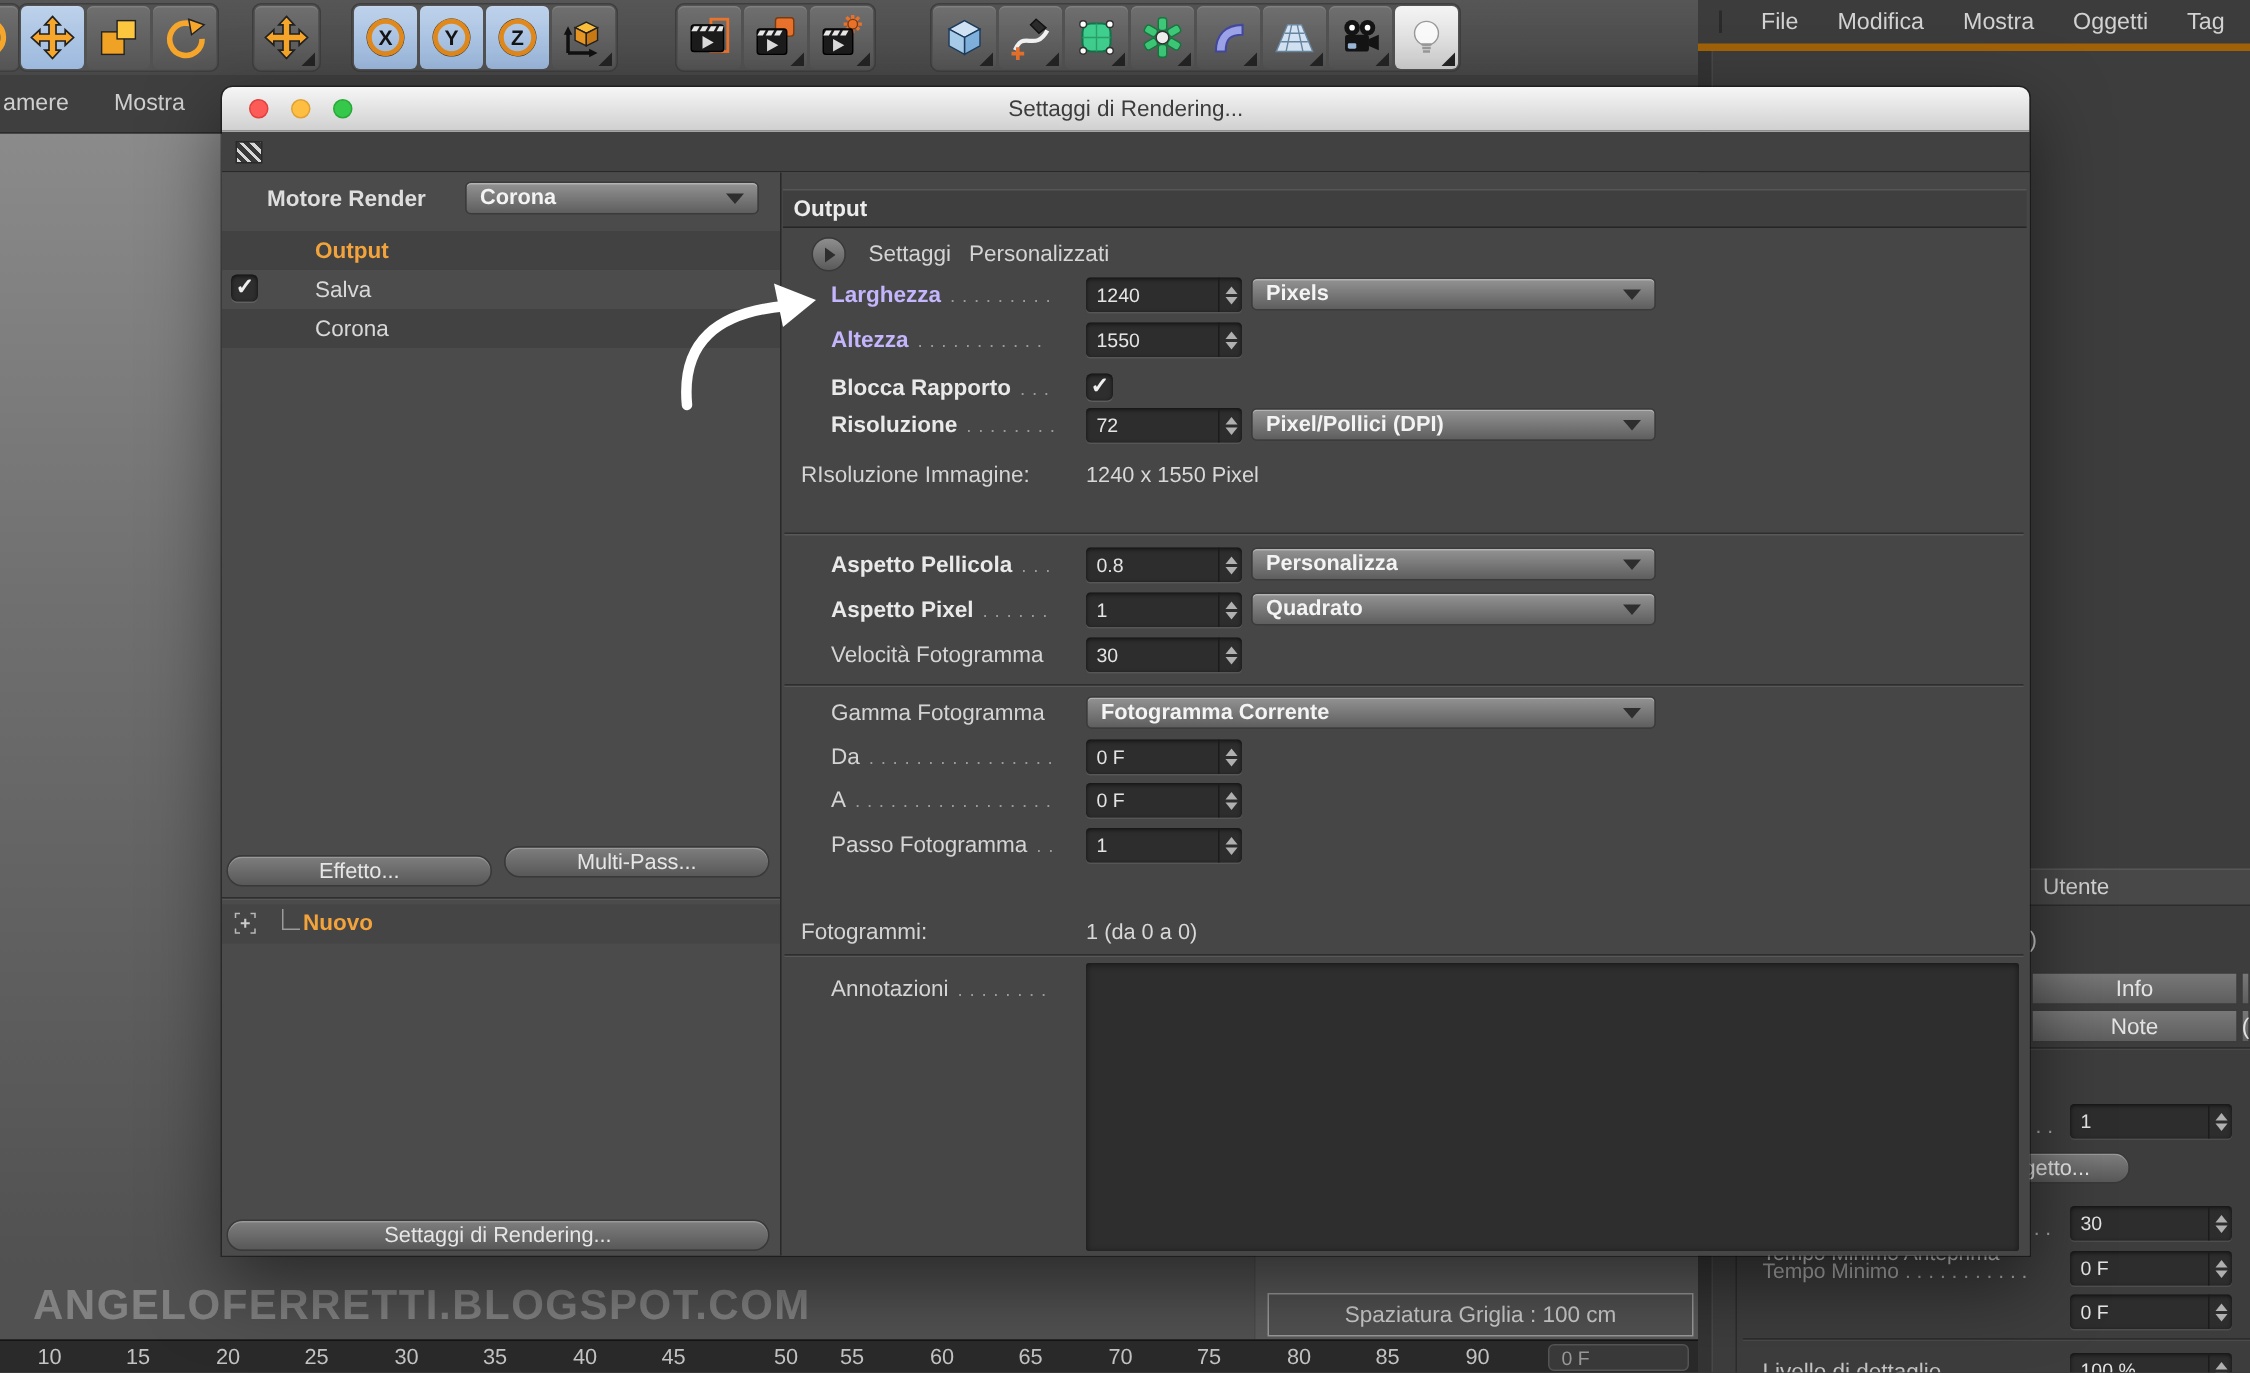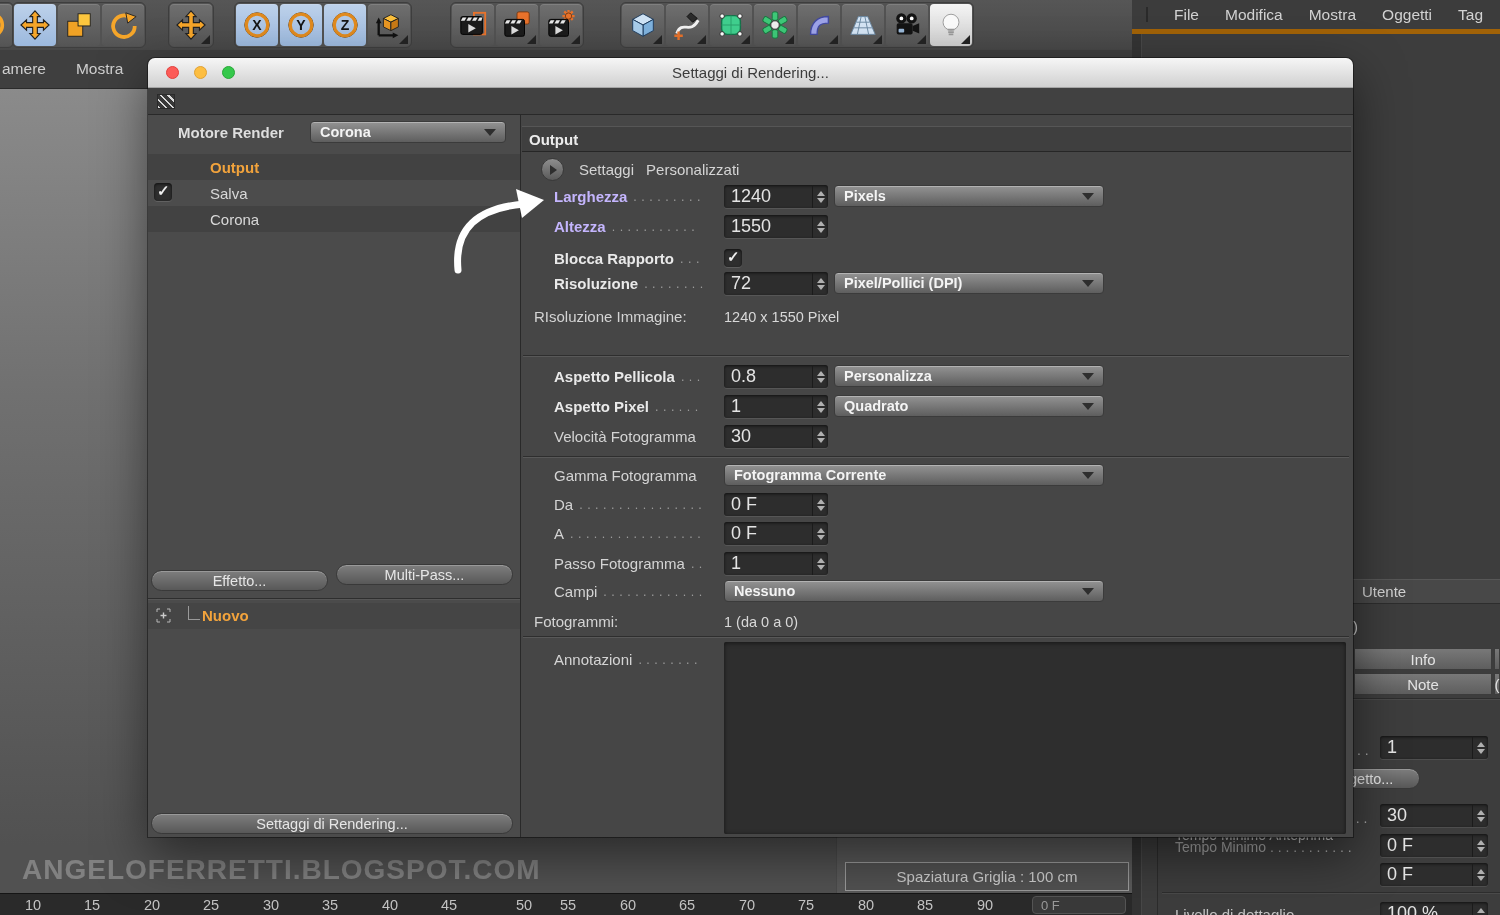--- a/index.html
+++ b/index.html
@@ -59,21 +59,21 @@
         border:1px solid #3c3c3c;box-sizing:border-box;display:flex;align-items:center;
         justify-content:center;color:#e3e3e3;font-size:15px;}
   .rgroove{position:absolute;left:10px;right:0;height:0;border-top:1px solid #2d2d2d;box-shadow:0 1px 0 #4a4a4a;}
   .rlabel{position:absolute;font-size:14px;color:#a8a8a8;white-space:nowrap;}
   .rlabel.bright{color:#c4c4c4;}
   .rvline{position:absolute;left:25px;width:1px;background:#2c2c2c;}
 
   
   .numfield{position:absolute;width:104px;height:23px;background:#2d2d2d;border-radius:3px;
             box-shadow:inset 0 1px 3px rgba(0,0,0,.65),0 1px 0 rgba(255,255,255,.09);
-            color:#e4e4e4;font-size:18px;display:flex;align-items:center;box-sizing:border-box;}
+            color:#e4e4e4;font-size:13px;display:flex;align-items:center;box-sizing:border-box;}
   .numfield .val{flex:1;padding-left:7px;}
   .stepper{width:15px;height:100%;border-left:1px solid #1b1b1b;display:flex;flex-direction:column;
            align-items:center;justify-content:center;gap:2px;}
   .stepper i{width:0;height:0;border-left:4px solid transparent;border-right:4px solid transparent;}
   .stepper .up{border-bottom:5px solid #b0b0b0;}
   .stepper .dn{border-top:5px solid #b0b0b0;}
   .dd{position:absolute;height:22px;border-radius:4px;background:linear-gradient(#939393,#5e5e5e);
       border:1px solid #3b3b3b;box-shadow:inset 0 1px 0 rgba(255,255,255,.3);color:#f4f4f4;
       font-size:14.5px;font-weight:bold;display:flex;align-items:center;padding-left:9px;
       box-sizing:border-box;}
@@ -668,27 +668,20 @@
           <span class="dots">. .</span>
           <div class="numfield">
             <span class="val">1</span>
             <span class="stepper">
                 <i class="up"></i>
                 <i class="dn"></i>
               </span>
           </div>
         </div>
 
-        <div class="crow" style="top:465px">
-          <span class="lbl plain">Campi</span>
-          <span class="dots">. . . . . . . . . . . . .</span>
-          <div class="dd long">
-              <span>Nessuno</span>
-            </div>
-        </div>
 
         <div class="crow" style="top:495px;left:13px">
           <span class="lbl plain">Fotogrammi:</span>
           <span class="valtext">1 (da 0 a 0)</span>
         </div>
 
         <div class="hr" style="top:521px"></div>
 
         <div class="crow" style="top:533px">
           <span class="lbl plain">Annotazioni</span>

